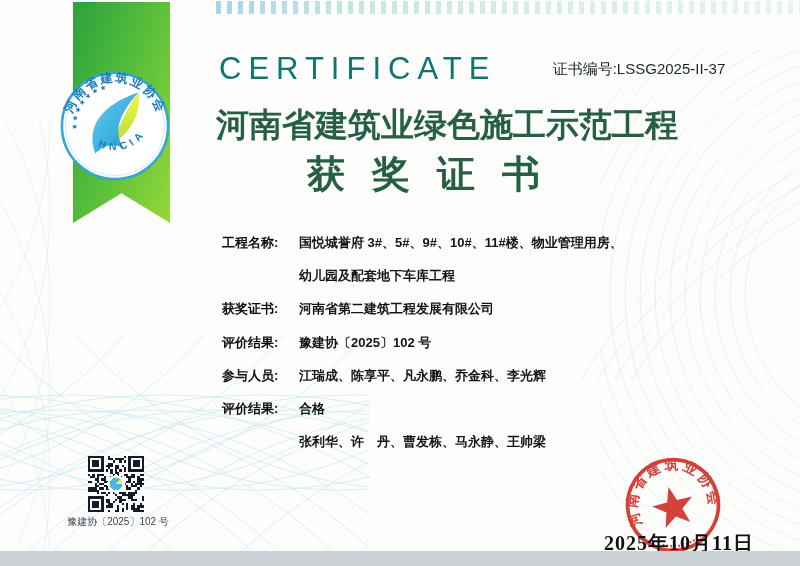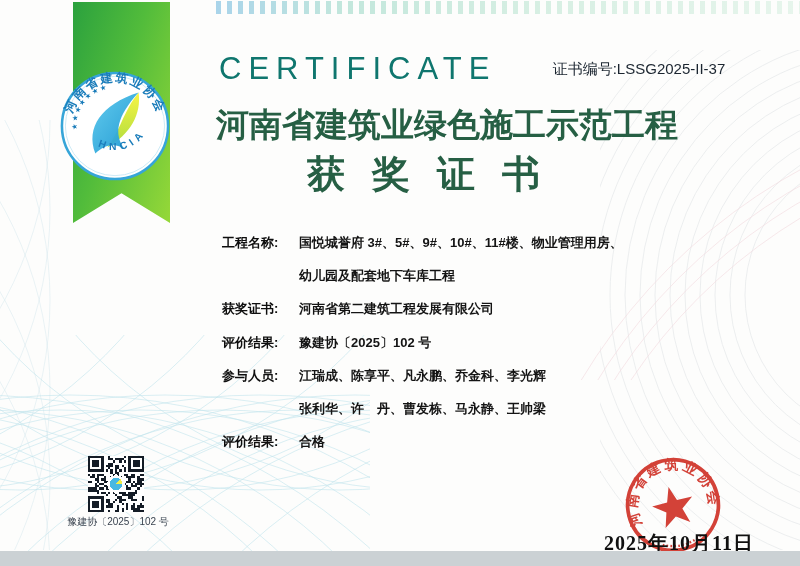--- a/index.html
+++ b/index.html
@@ -183,25 +183,25 @@
     </div>
     <div class="frow">
       <span class="flabel">评价结果:</span>
       <span class="fvalue">豫建协〔2025〕102 号</span>
     </div>
     <div class="frow">
       <span class="flabel">参与人员:</span>
       <span class="fvalue">江瑞成、陈享平、凡永鹏、乔金科、李光辉</span>
     </div>
     <div class="frow">
-      <span class="fvalue">张利华、许　丹、曹发栋、马永静、王帅梁</span>
-    </div>
-    <div class="frow">
       <span class="flabel">评价结果:</span>
       <span class="fvalue">合格</span>
+    </div>
+    <div class="frow">
+      <span class="fvalue">张利华、许　丹、曹发栋、马永静、王帅梁</span>
     </div>
   </div>
 
   <svg id="qr-svg" class="qr" viewBox="0 0 25 25" shape-rendering="crispEdges">
       <rect x="0" y="0" width="25" height="25" fill="#ffffff"></rect>
       <rect x="0" y="0" width="7" height="7" fill="#141c26"></rect>
       <rect x="1" y="1" width="5" height="5" fill="#ffffff"></rect>
       <rect x="2" y="2" width="3" height="3" fill="#141c26"></rect>
       <rect x="18" y="0" width="7" height="7" fill="#141c26"></rect>
       <rect x="19" y="1" width="5" height="5" fill="#ffffff"></rect>

